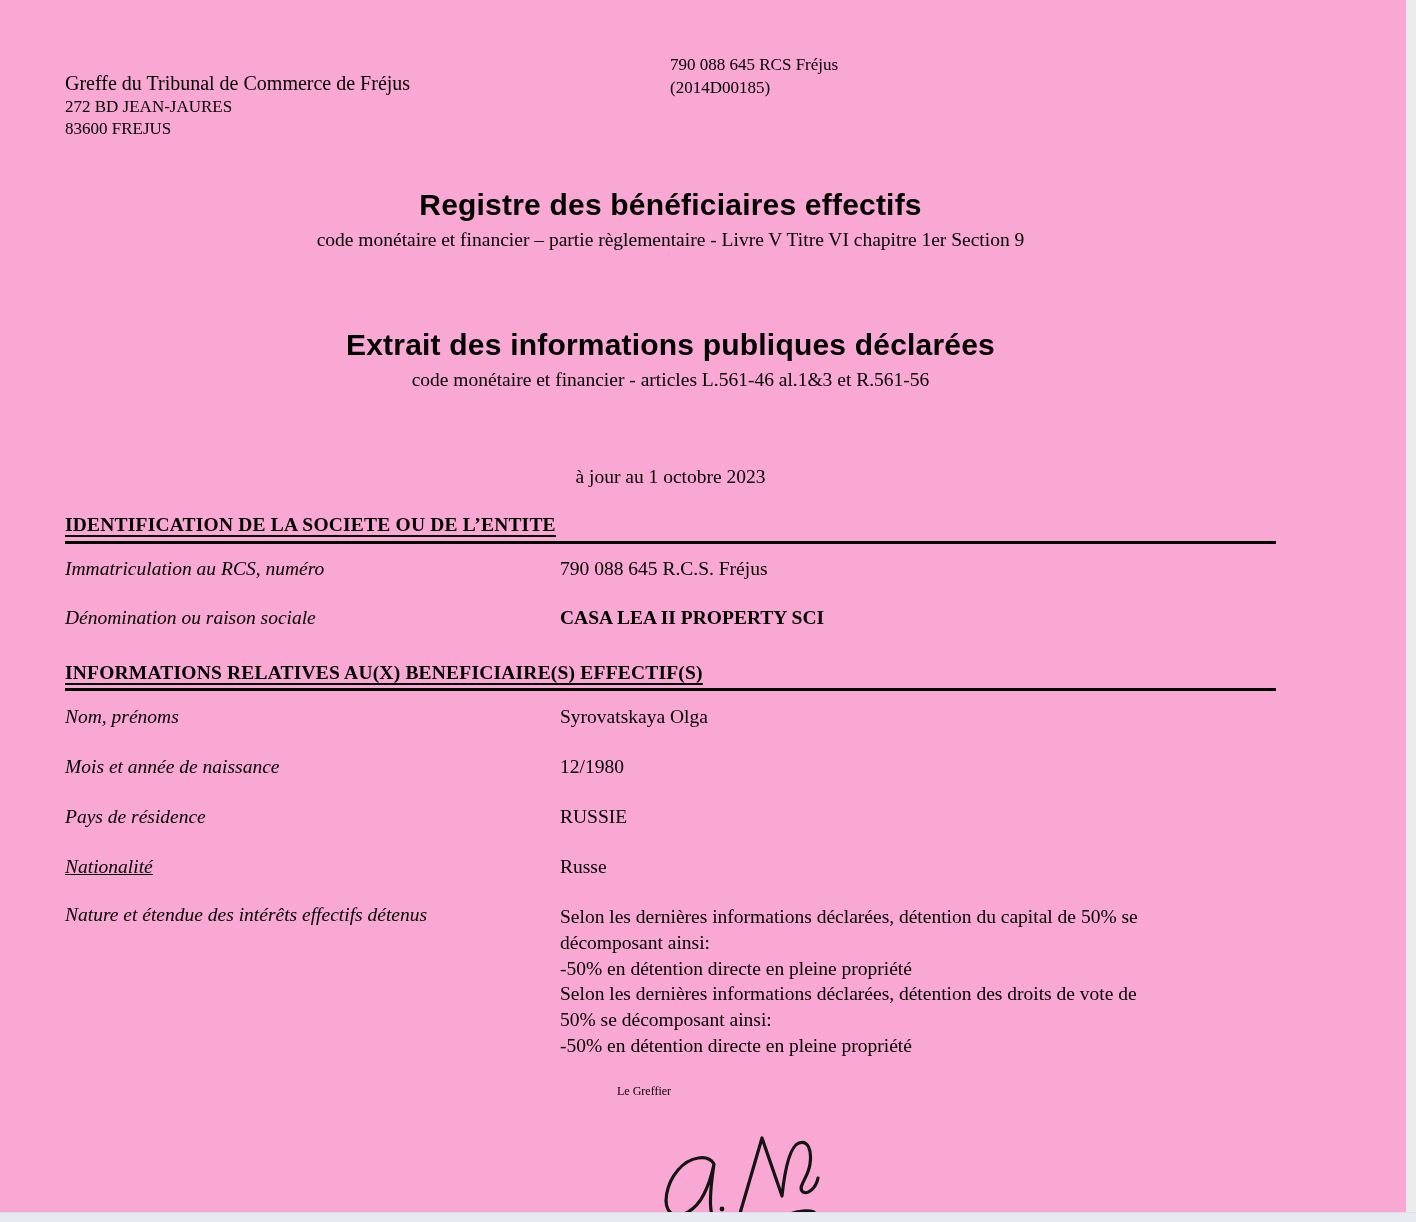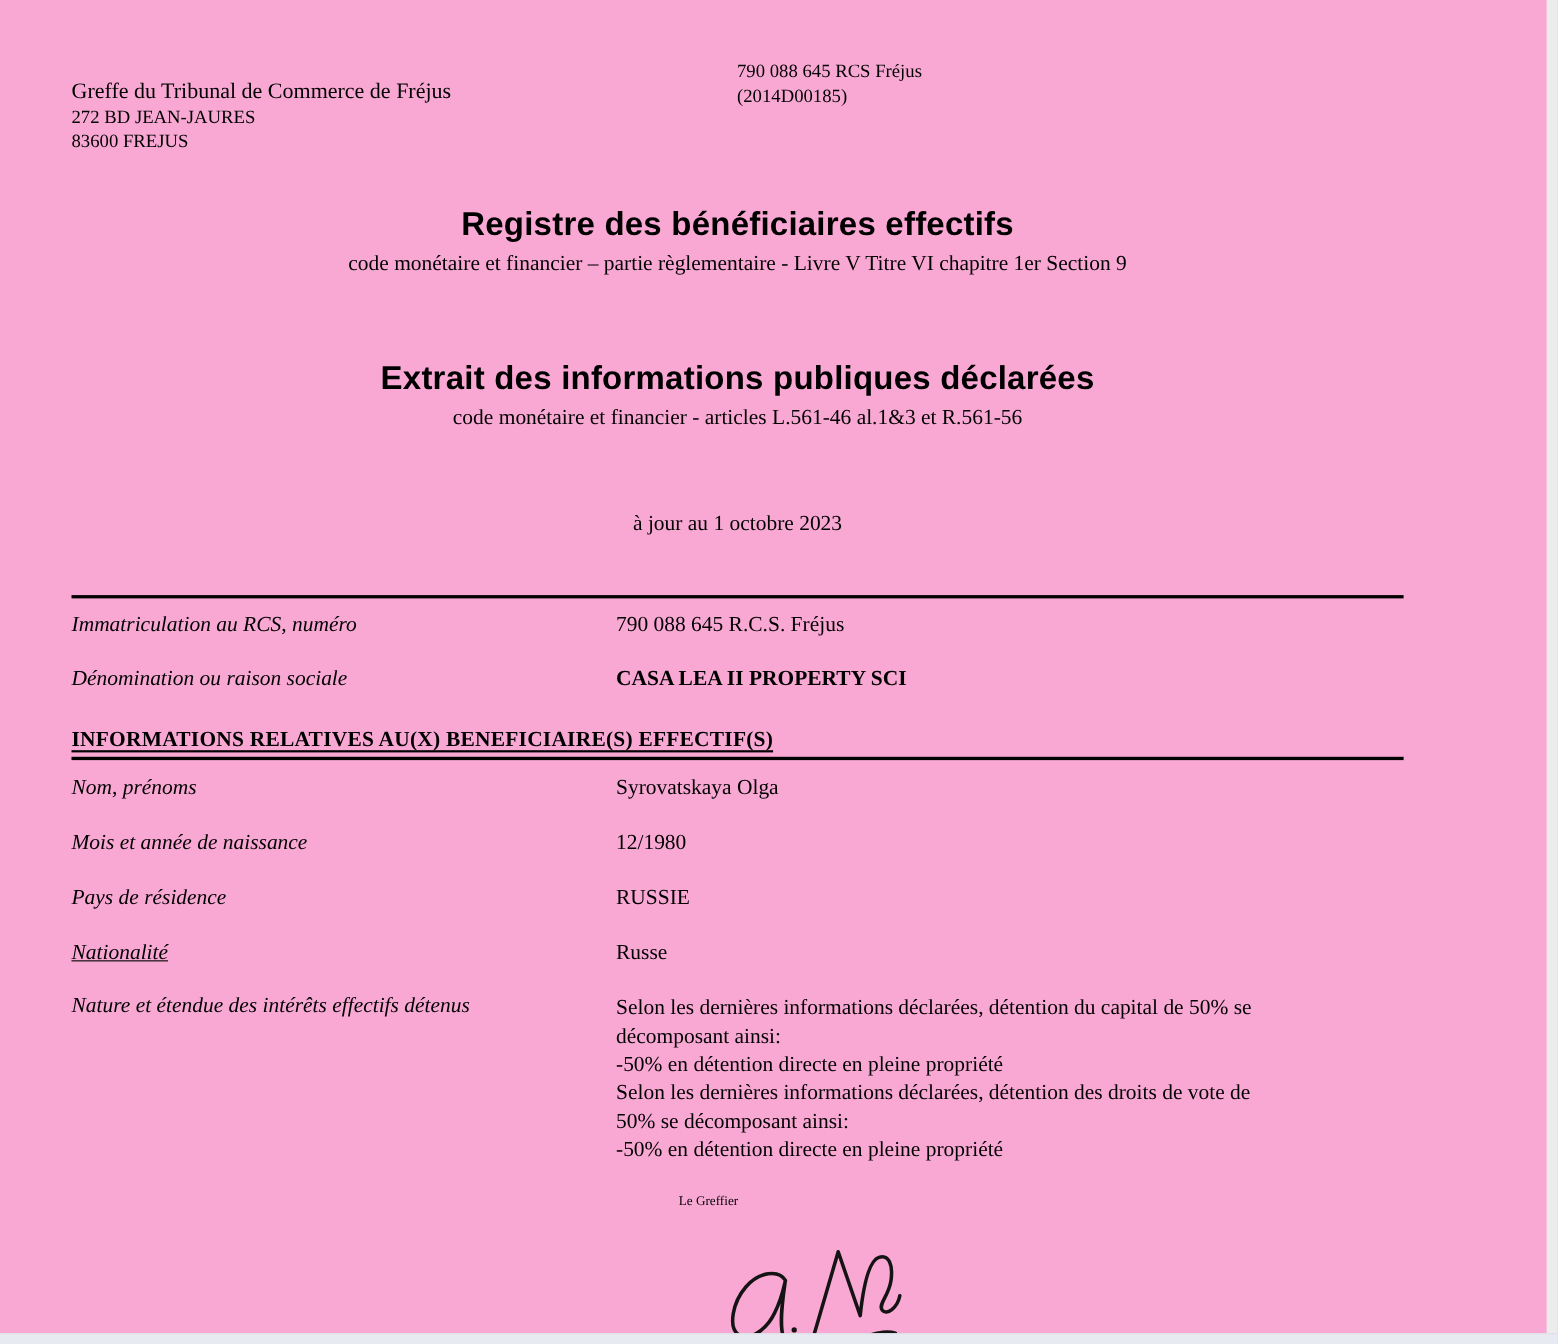--- a/index.html
+++ b/index.html
@@ -112,20 +112,23 @@
   </div>
 
   <div class="abs center-band doc-title" style="top:188px;">Registre des bénéficiaires effectifs</div>
   <div class="abs center-band doc-subtitle" style="top:229px;">code monétaire et financier – partie règlementaire - Livre V Titre VI chapitre 1er Section 9</div>
 
   <div class="abs center-band doc-title" style="top:328px;">Extrait des informations publiques déclarées</div>
   <div class="abs center-band doc-subtitle" style="top:369px;">code monétaire et financier - articles L.561-46 al.1&amp;3 et R.561-56</div>
 
   <div class="abs center-band as-of" style="top:466px;">à jour au 1 octobre 2023</div>
 
+  <div class="abs section-heading" style="left:65px; top:514px;">
+    <span class="hd-underline">IDENTIFICATION DE LA SOCIETE OU DE L’ENTITE</span>
+  </div>
   <div class="abs rule" style="top:541px;"></div>
 
   <div class="abs row-label" style="top:558px;">Immatriculation au RCS, numéro</div>
   <div class="abs row-value" style="top:558px;">790 088 645 R.C.S. Fréjus</div>
 
   <div class="abs row-label" style="top:607px;">Dénomination ou raison sociale</div>
   <div class="abs row-value bold" style="top:607px;">CASA LEA II PROPERTY SCI</div>
 
   <div class="abs section-heading" style="left:65px; top:662px;">
     <span class="hd-underline">INFORMATIONS RELATIVES AU(X) BENEFICIAIRE(S) EFFECTIF(S)</span>

